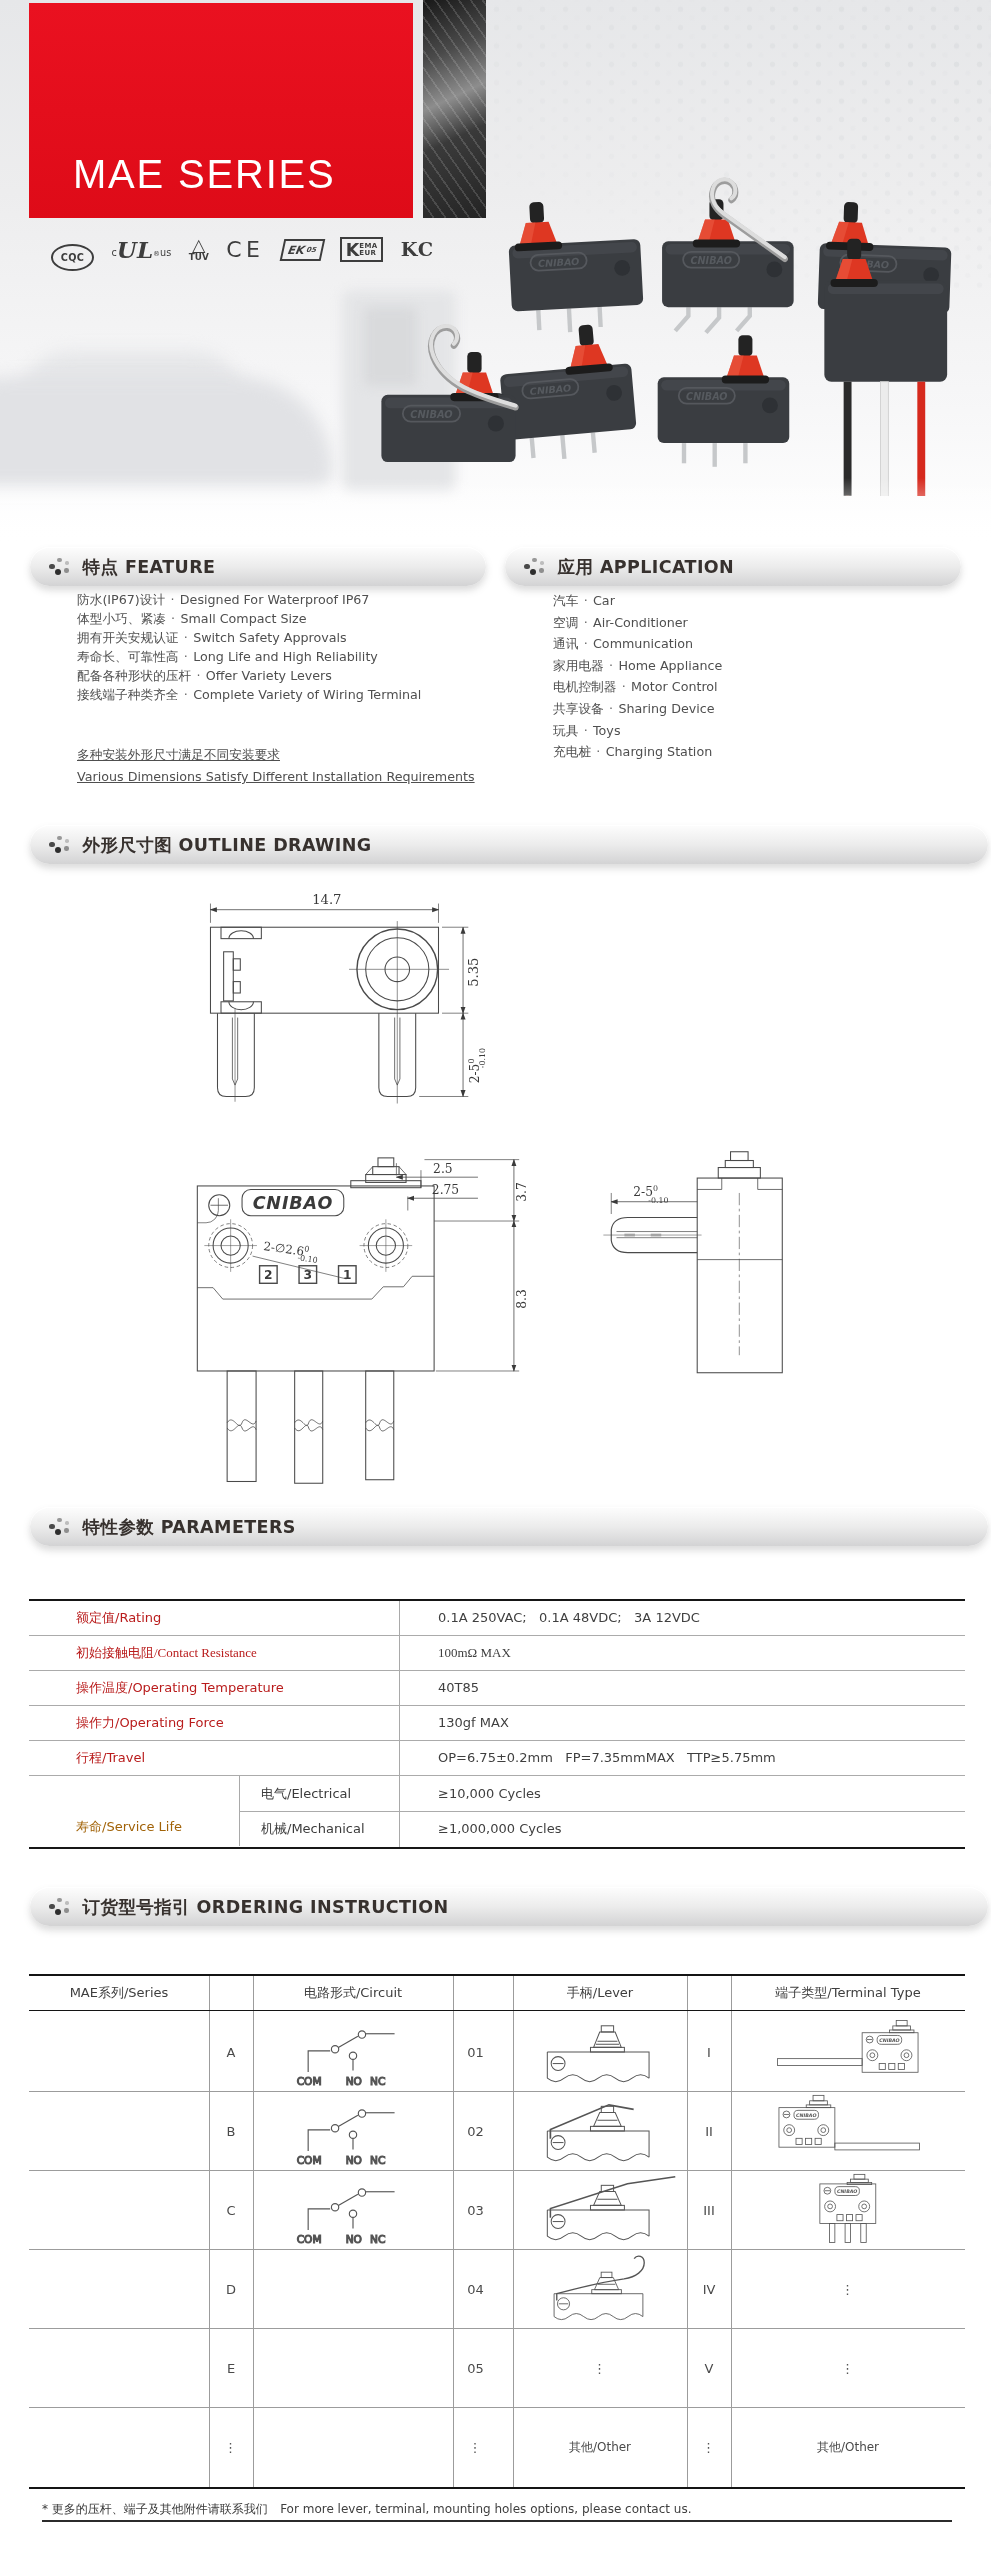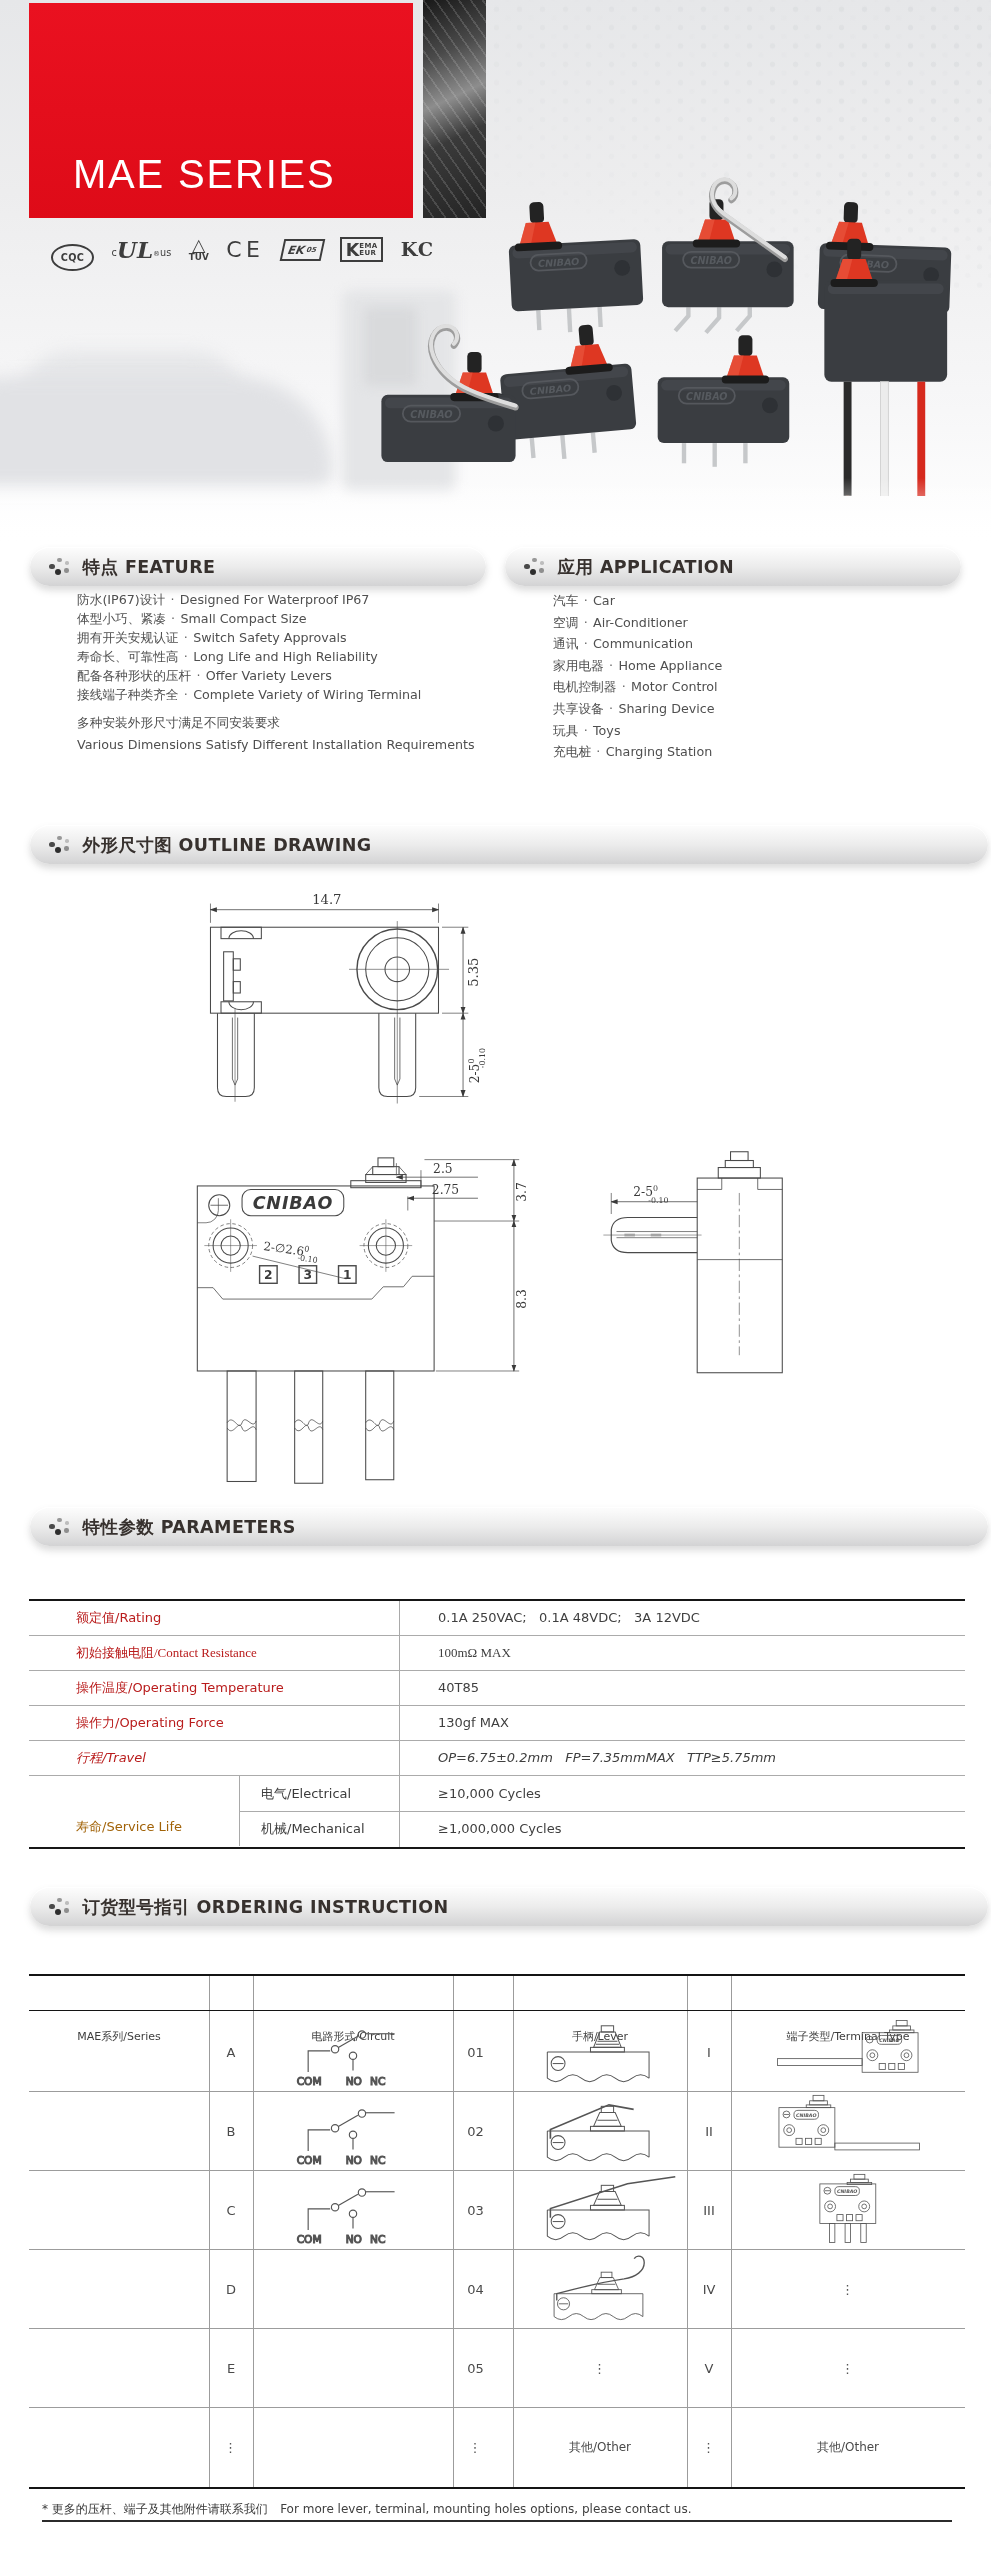--- a/index.html
+++ b/index.html
@@ -86,21 +86,21 @@
   .pservice .svline{position:absolute;left:210px;top:0;bottom:0;width:0.9px;background:#a9a9a9;}
   .pservice .slabel{position:absolute;left:47px;top:16px;line-height:70px;color:#a16207;}
   .pservice .sublabel{position:absolute;left:232px;width:132px;line-height:35px;color:#3c3c3c;}
   .pservice .subval{position:absolute;left:409px;line-height:35px;color:#3f3f3f;}
 
   
   .otable{position:absolute;left:29px;top:1974px;width:936px;height:511px;
      border-top:2.6px solid #141414;border-bottom:2.6px solid #141414;font-size:13px;color:#4a4a4a;}
   .otable .vl{position:absolute;top:0;bottom:0;width:0.9px;background:#9c9c9c;}
   .ohead{position:absolute;left:0;top:0;width:936px;height:35px;border-bottom:1.8px solid #141414;box-sizing:border-box;}
-  .ohead div{position:absolute;top:0;line-height:33px;text-align:center;font-size:11px;color:#3e3e3e;margin-top:44px;}
+  .ohead div{position:absolute;top:0;line-height:33px;text-align:center;font-size:13px;color:#3e3e3e;}
   .orow{position:absolute;left:0;width:936px;height:79px;border-bottom:0.9px solid #9c9c9c;box-sizing:border-box;}
   .orow.last{border-bottom:none;}
   .ocell{position:absolute;top:0;height:100%;display:flex;align-items:center;justify-content:center;}
   .col-letter{left:180px;width:44px;}
   .col-circuit{left:224px;width:200px;}
   .col-code{left:424px;width:45px;}
   .col-lever{left:484px;width:174px;}
   .col-roman{left:658px;width:44px;}
   .col-term{left:702px;width:234px;}
   .ellip{font-size:13px;letter-spacing:0.9px;color:#555;}
@@ -255,21 +255,21 @@
   </div>
 
   <div class="flist" style="left:77px;top:590px;">
     <div class="li"><span>防水(IP67)设计</span><span class="sep">·</span><span>Designed For Waterproof IP67</span></div>
     <div class="li"><span>体型小巧、紧凑</span><span class="sep">·</span><span>Small Compact Size</span></div>
     <div class="li"><span>拥有开关安规认证</span><span class="sep">·</span><span>Switch Safety Approvals</span></div>
     <div class="li"><span>寿命长、可靠性高</span><span class="sep">·</span><span>Long Life and High Reliability</span></div>
     <div class="li"><span>配备各种形状的压杆</span><span class="sep">·</span><span>Offer Variety Levers</span></div>
     <div class="li"><span>接线端子种类齐全</span><span class="sep">·</span><span>Complete Variety of Wiring Terminal</span></div>
   </div>
-  <div class="fnote" style="left:77px;top:712px;">
+  <div class="fnote" style="left:77px;top:744px;text-decoration:underline;">
     <div>多种安装外形尺寸满足不同安装要求</div>
     <div>Various Dimensions Satisfy Different Installation Requirements</div>
   </div>
 
   <div class="flist alist" style="left:553px;top:590px;">
     <div class="li"><span>汽车</span><span class="sep">·</span><span>Car</span></div>
     <div class="li"><span>空调</span><span class="sep">·</span><span>Air-Conditioner</span></div>
     <div class="li"><span>通讯</span><span class="sep">·</span><span>Communication</span></div>
     <div class="li"><span>家用电器</span><span class="sep">·</span><span>Home Appliance</span></div>
     <div class="li"><span>电机控制器</span><span class="sep">·</span><span>Motor Control</span></div>
@@ -436,21 +436,21 @@
       <div class="pval">100mΩ MAX</div>
     </div>
     <div class="prow" style="top:70px;">
       <div class="plabel">操作温度/Operating Temperature</div>
       <div class="pval">40T85</div>
     </div>
     <div class="prow" style="top:105px;">
       <div class="plabel">操作力/Operating Force</div>
       <div class="pval">130gf MAX</div>
     </div>
-    <div class="prow" style="top:140px;font-style:italic;">
+    <div class="prow" style="top:140px;">
       <div class="plabel">行程/Travel</div>
       <div class="pval pre">OP=6.75±0.2mm   FP=7.35mmMAX   TTP≥5.75mm</div>
     </div>
     <div class="pservice">
       <div class="svline"></div>
       <div class="subline"></div>
       <div class="slabel">寿命/Service Life</div>
       <div class="sublabel" style="top:0;">电气/Electrical</div>
       <div class="subval" style="top:0;">≥10,000 Cycles</div>
       <div class="sublabel" style="top:35px;">机械/Mechanical</div>

